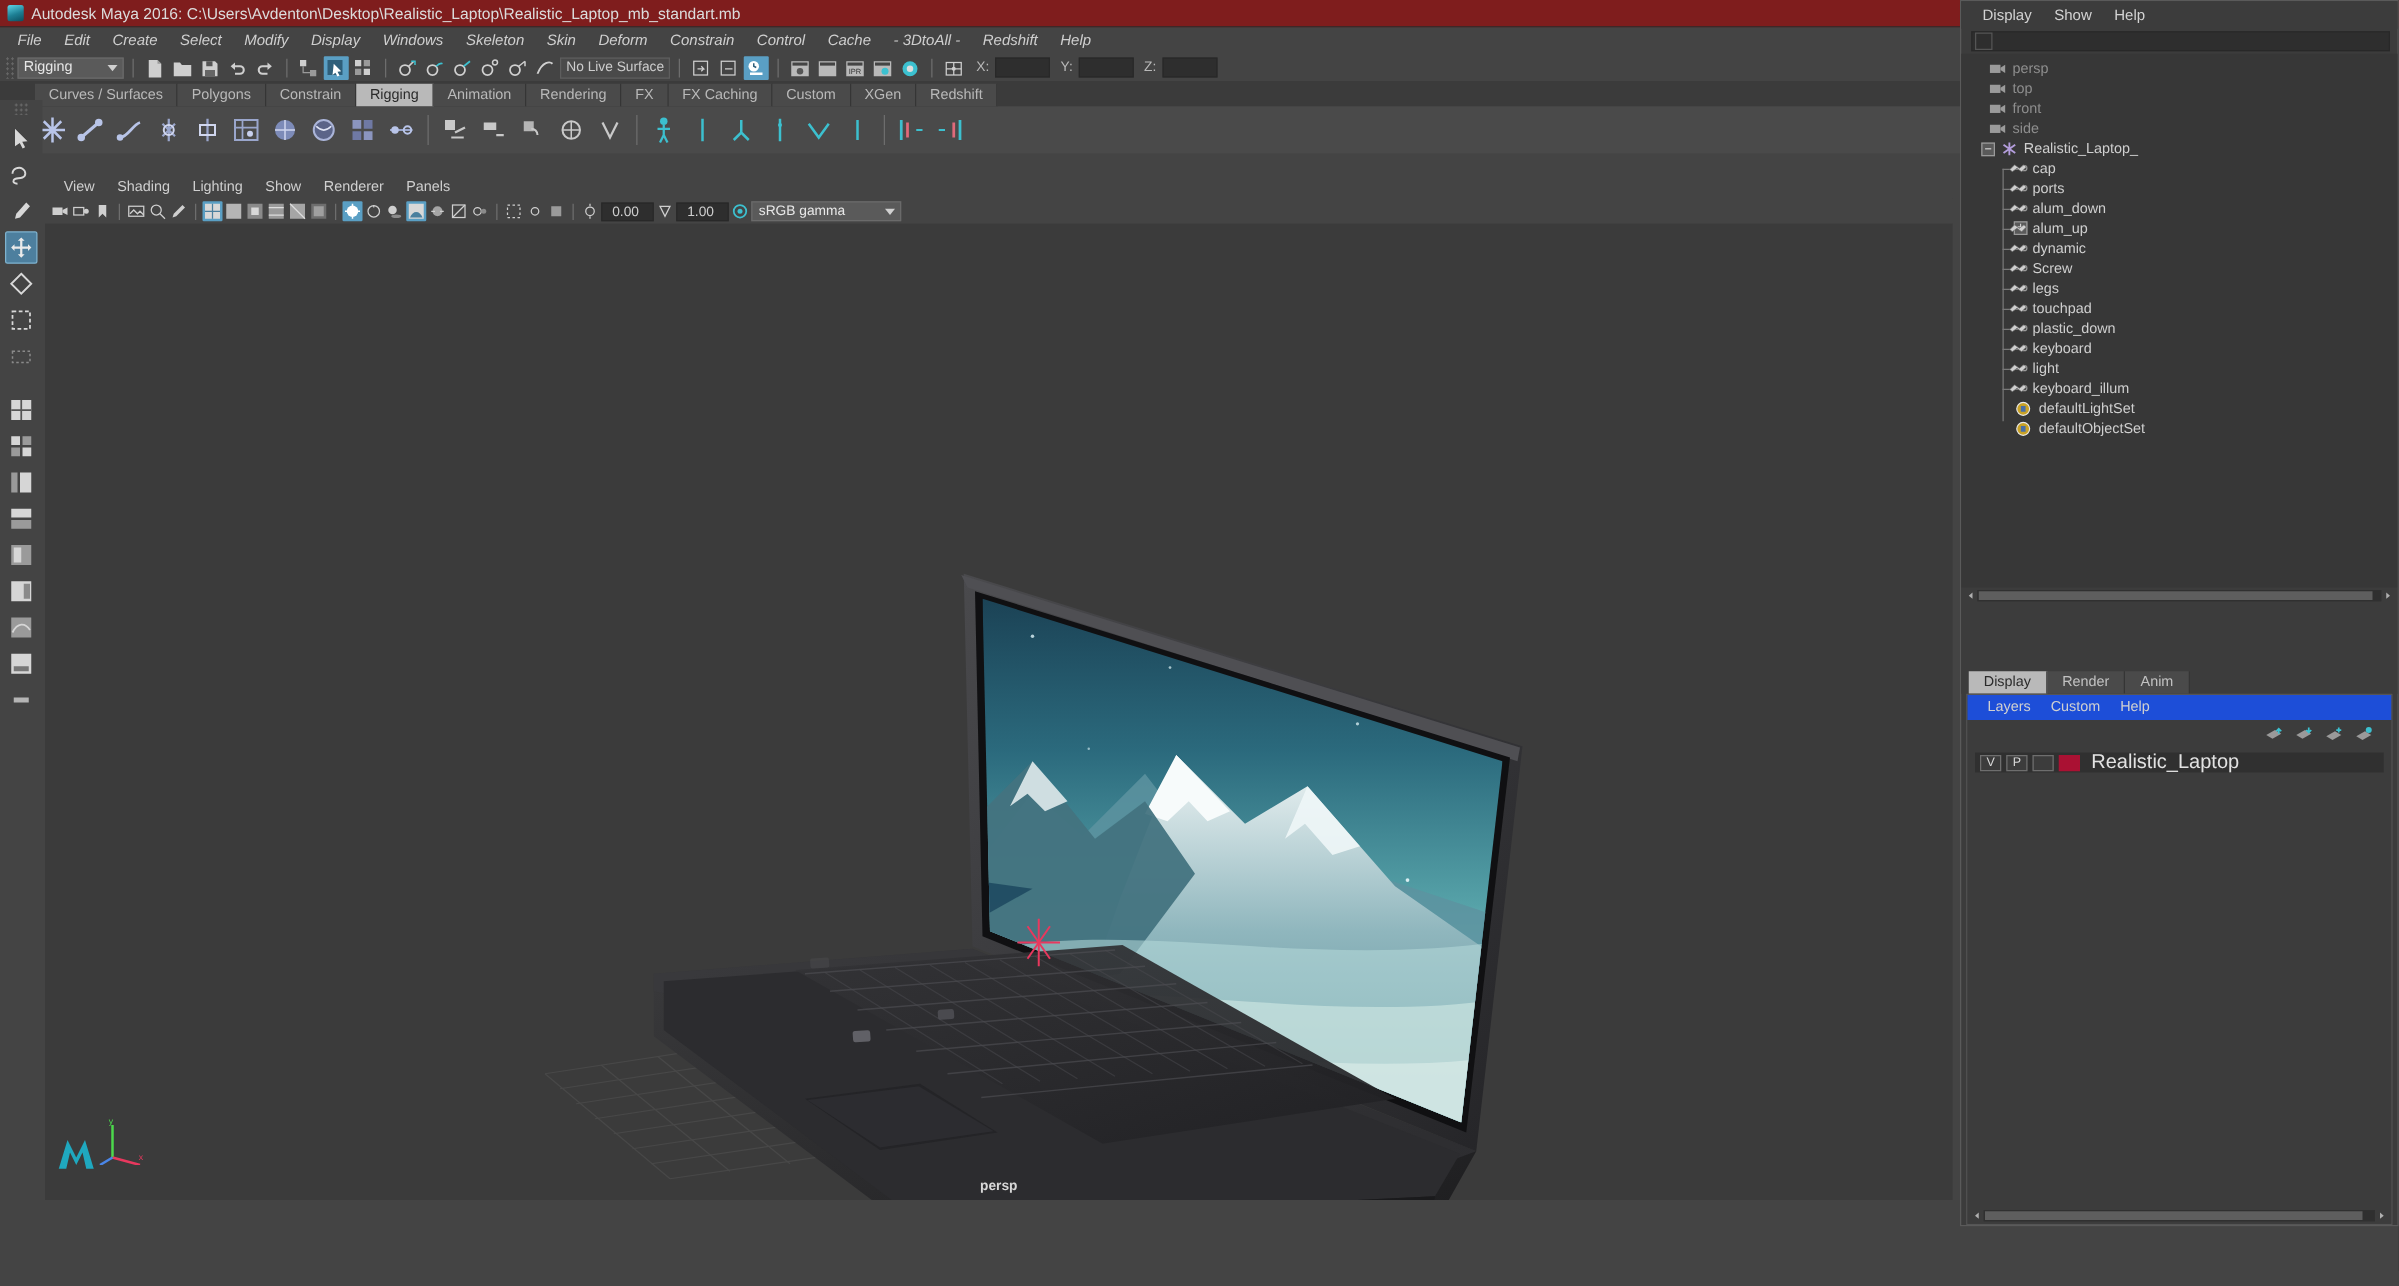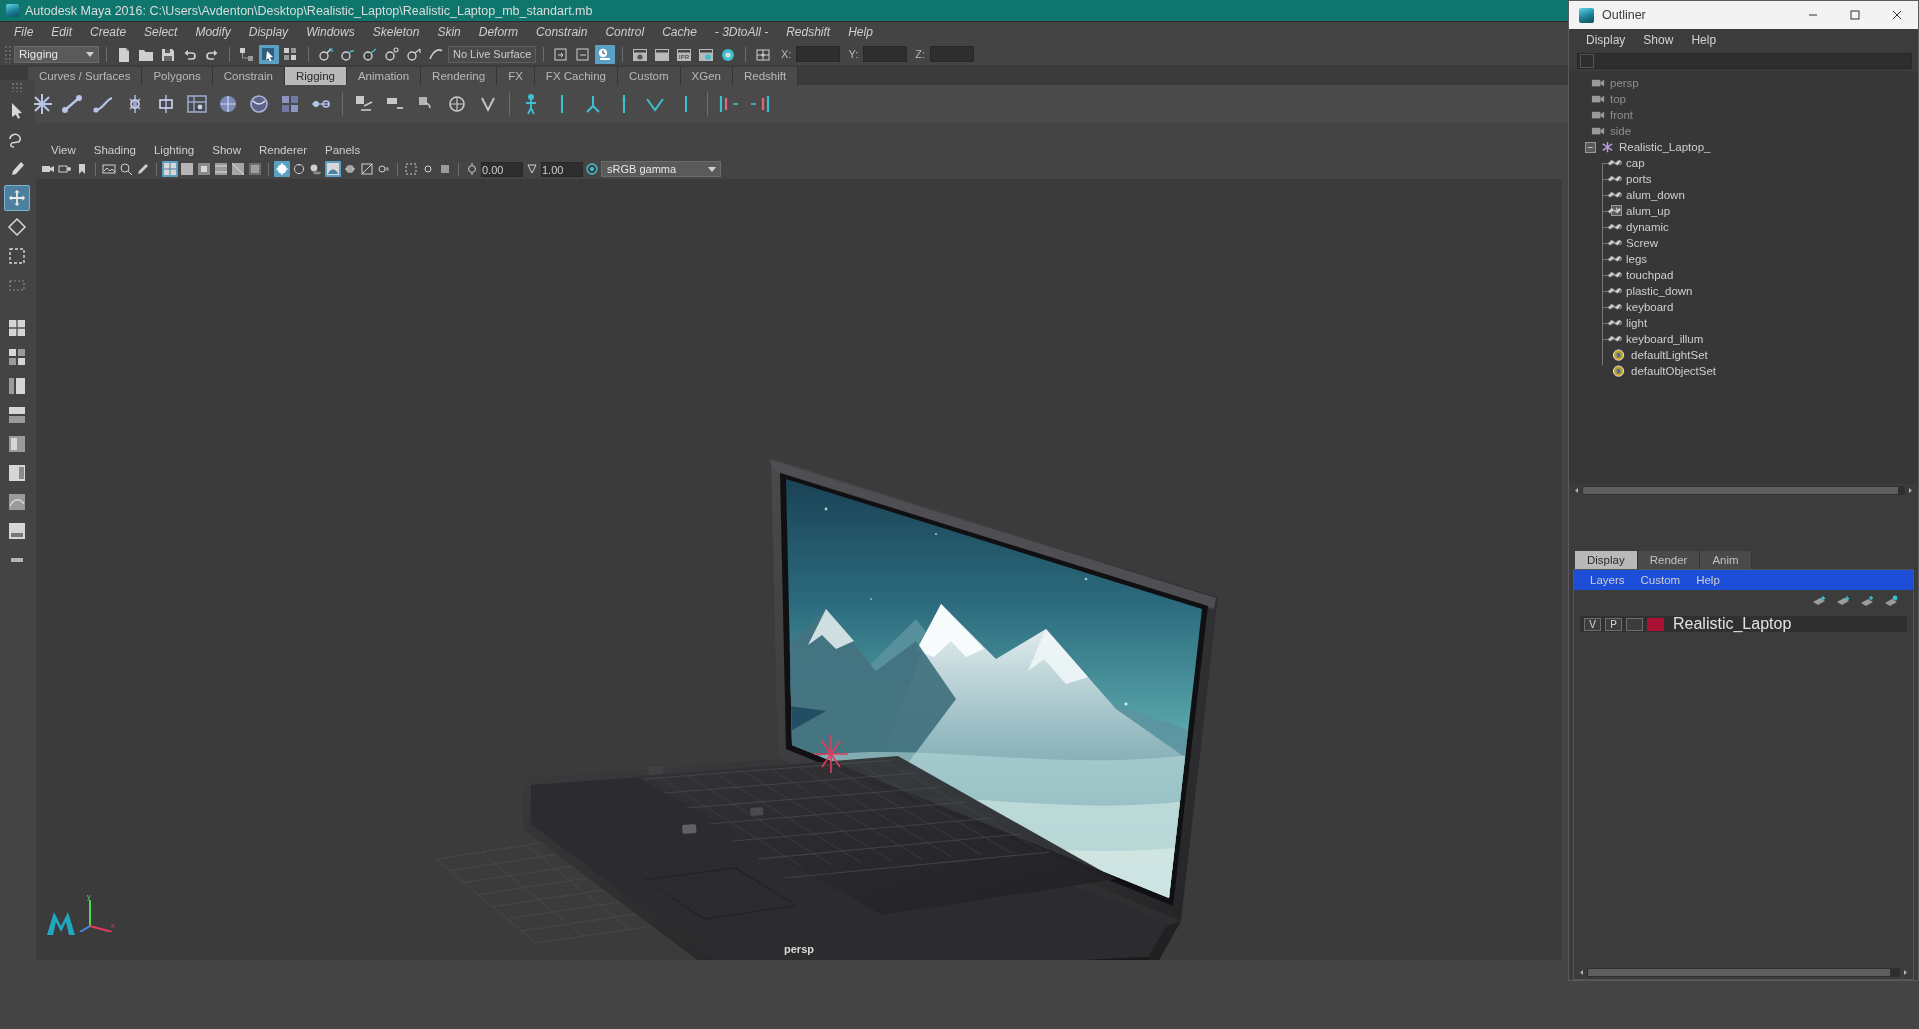--- a/index.html
+++ b/index.html
@@ -9,21 +9,21 @@
     font-family:"Liberation Sans", sans-serif;
     font-size:12px; color:#c8c8c8;
     -webkit-font-smoothing:antialiased;
   }
   #app { position:relative; width:1919px; height:1029px; }
 
   
   #maya { position:absolute; left:0; top:0; width:1919px; height:1029px; background:#444; }
 
   .titlebar {
-    height:22px; background:#0f766e; display:flex; align-items:center;
+    height:22px; background:#7f1d1d; display:flex; align-items:center;
     padding-left:6px; border-bottom:1px solid #2b2b2b;
   }
   .titlebar .app-icon {
     width:13px; height:13px; margin-right:6px; border-radius:2px;
     background:linear-gradient(160deg,#5fd6e8 0%,#1d7f94 55%,#0d4e5e 100%);
     flex:0 0 auto;
   }
   .titlebar .title-text { font-size:12.5px; color:#dcdcdc; white-space:nowrap; }
 
   .menubar { height:21px; background:#444; display:flex; align-items:center; padding-left:5px; }
@@ -76,21 +76,21 @@
   .tbi svg { position:absolute; inset:3px; }
   .tbx-gap { height:14px; }
   .panelmenu { height:17px; background:#444; display:flex; align-items:center; padding-left:6px; }
   .panelmenu .pmi { padding:0 9px; font-size:11.5px; color:#cfcfcf; line-height:17px; }
   .vptoolbar { height:20px; background:#444; display:flex; align-items:center; gap:1px; padding-left:4px; }
   .vpi { width:16px;height:16px;position:relative;flex:0 0 auto;border-radius:1px; }
   .vpi.on { background:#5a9fc4; }
   .vpi svg { position:absolute; inset:1px; }
   .vpsep { width:1px;height:13px;background:#6d6d6d;margin:0 4px;flex:0 0 auto; }
   .numfield { width:42px;height:15px;background:#2e2e2e;border:1px solid #282828;
-    color:#cfcfcf;font-size:11px;text-align:left;padding-right:3px;line-height:14px;flex:0 0 auto; }
+    color:#cfcfcf;font-size:11px;text-align:center;padding-right:3px;line-height:14px;flex:0 0 auto; }
   .gammacombo { width:120px;height:16px;background:#5a5a5a;border:1px solid #6a6a6a;
     display:flex;align-items:center;padding-left:5px;font-size:11px;color:#e8e8e8;position:relative;flex:0 0 auto; }
   .gammacombo .arrow { position:absolute;right:4px;width:0;height:0;
     border-left:4px solid transparent;border-right:4px solid transparent;border-top:5px solid #d0d0d0;}
 
   
   .viewport { position:relative; background:#3b3b3b; overflow:hidden; }
   .vplabel { position:absolute; bottom:5px; left:0; right:0; text-align:center;
     font-size:11px; font-weight:bold; color:#d8d8d8; }
   .axisgizmo { position:absolute; left:42px; bottom:28px; width:40px; height:40px; }
@@ -978,39 +978,20 @@
         </div>
         <div class="vplabel">persp</div>
       </div>
     </div>
 
 
   </div>
 
   <div id="outliner">
 
-    <div class="win-title">
-      <div class="wicon"></div>
-      <div class="wtxt">Outliner</div>
-      <div class="wbtn">
-        <svg width="12" height="12" viewBox="0 0 12 12">
-            <path d="M2 6h8" stroke="#333" stroke-width="1"></path>
-          </svg>
-      </div>
-      <div class="wbtn">
-        <svg width="12" height="12" viewBox="0 0 12 12">
-            <rect x="2" y="2" width="8" height="8" stroke="#333" stroke-width="1" fill="none"></rect>
-          </svg>
-      </div>
-      <div class="wbtn close">
-        <svg width="12" height="12" viewBox="0 0 12 12">
-            <path d="M2 2l8 8M10 2l-8 8" stroke="#333" stroke-width="1"></path>
-          </svg>
-      </div>
-    </div>
 
     <div class="out-menubar">
       <div class="omi">Display</div>
       <div class="omi">Show</div>
       <div class="omi">Help</div>
     </div>
 
     <div class="out-search">
       <div class="sbox"></div>
     </div>

